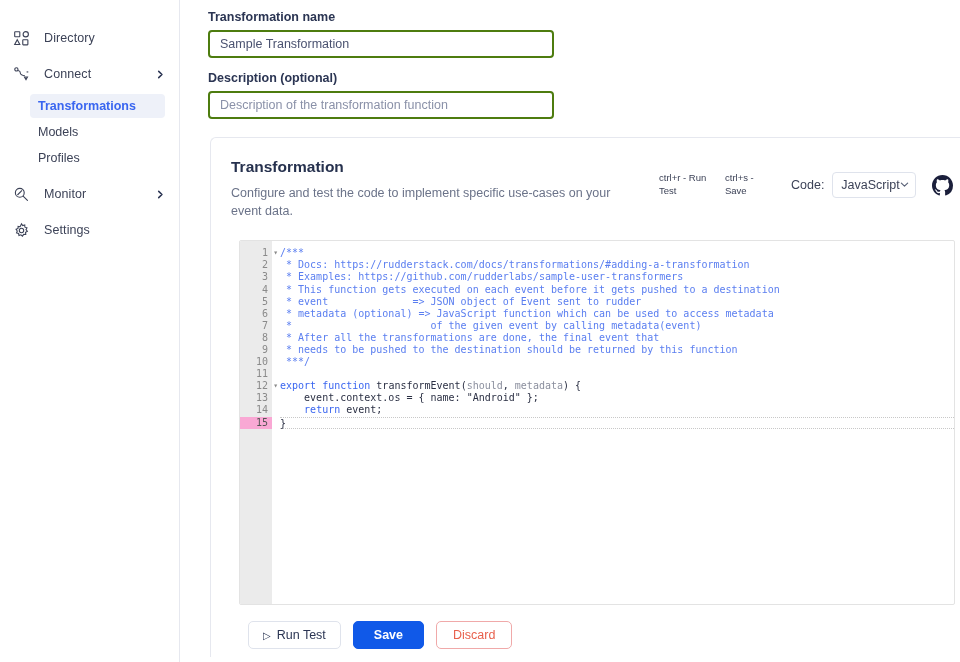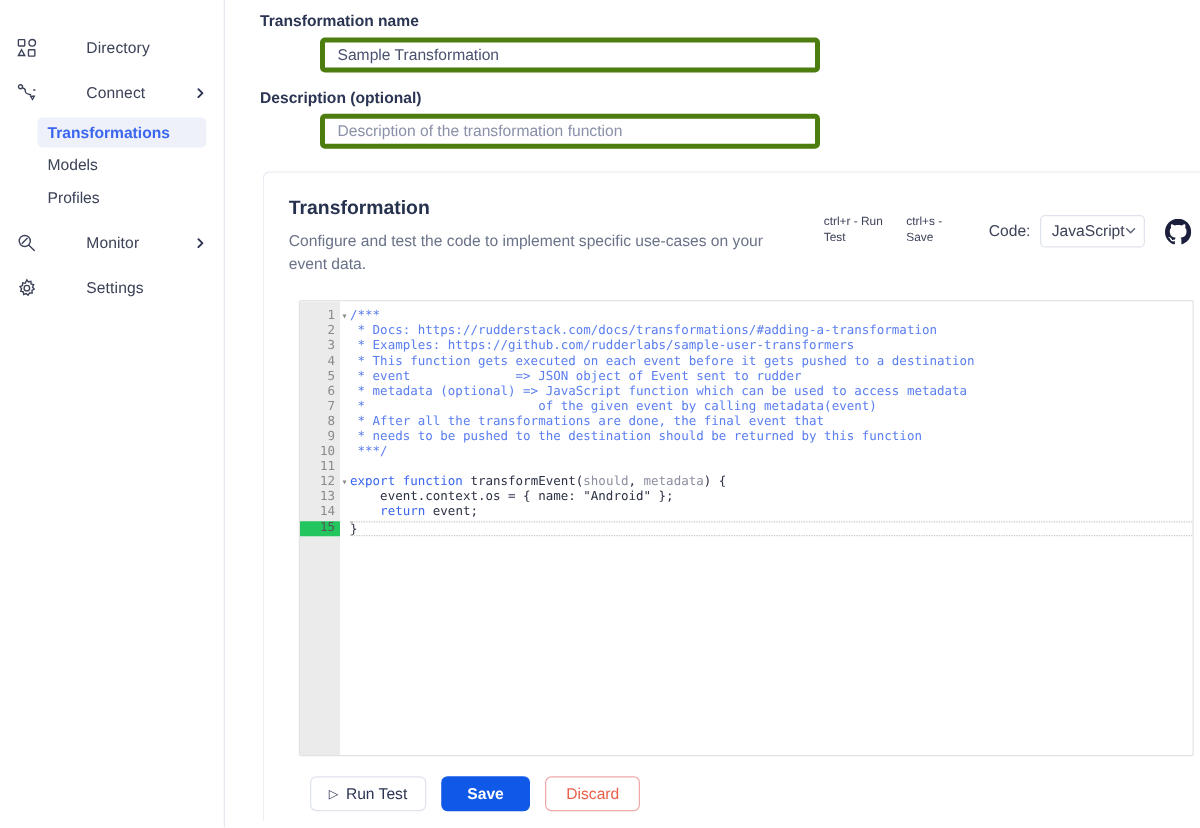--- a/index.html
+++ b/index.html
@@ -21,21 +21,20 @@
     padding-top: 20px;
     flex: 0 0 180px;
   }
   .nav-item {
     display: flex;
     align-items: center;
     height: 36px;
     padding: 0 14px 0 10px;
     cursor: pointer;
     position: relative;
-    gap: 25px;
   }
   .nav-ico {
     width: 22px; height: 22px;
     display: flex; align-items: center; justify-content: center;
     flex: 0 0 22px;
     margin-right: 12px;
   }
   .nav-label {
     font-size: 12.5px;
     color: #3c4257;
@@ -65,31 +64,30 @@
     overflow: hidden;
     position: relative;
   }
   .field-label {
     font-size: 12.5px;
     font-weight: 700;
     color: #2b3553;
     margin: 0 0 6px 0;
   }
   .text-input {
-    width: 400px;
+    width: 346px;
     height: 28px;
-    border: 4px solid #4d7c0f;
+    border: 2px solid #4d7c0f;
     border-radius: 4px;
     font-size: 12.5px;
     color: #4a5270;
     padding: 0 10px;
     display: flex;
     align-items: center;
     background: #fff;
-    margin-left: 48px;
   }
   .text-input.placeholder { color: #8a91a8; }
   .spacer-12 { height: 13px; }
 
   
   .card {
     margin-top: 18px;
     margin-left: 2px;
     width: 760px;
     min-height: 520px;
@@ -175,21 +173,21 @@
     padding-top: 6px;
     flex: 0 0 32px;
     user-select: none;
   }
   .gl {
     height: 12.1px;
     line-height: 12.1px;
     padding-right: 4px;
     position: relative;
   }
-  .gl.cur { background: #22c55e; color: #555; }
+  .gl.cur { background: #f9a8d4; color: #555; }
   .fold {
     position: absolute;
     right: -6px; top: 0;
     color: #8a8a8a;
     font-size: 8px;
   }
   .code {
     flex: 1 1 auto;
     padding: 6px 0 0 8px;
     font-size: 10px;

